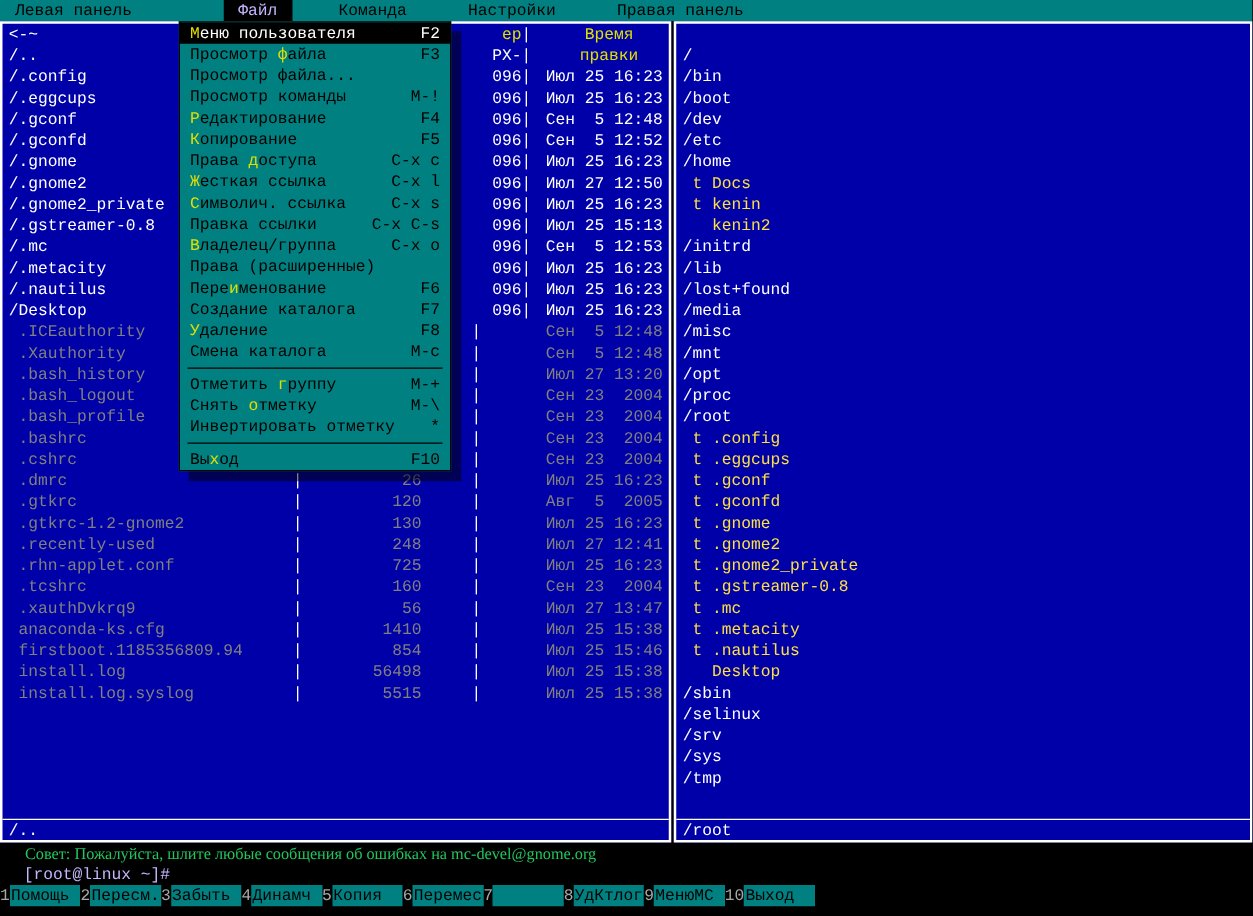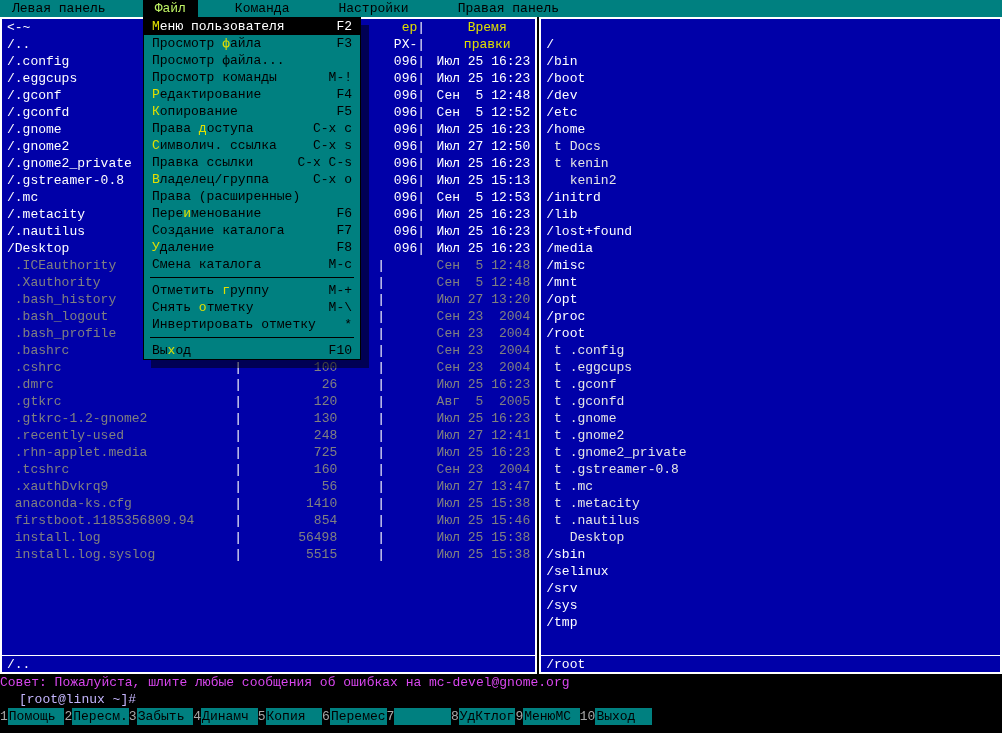--- a/index.html
+++ b/index.html
@@ -15,21 +15,21 @@
   }
   .menubar {
     background: #008080;
     color: #000;
     height: 17px;
     display: flex;
     align-items: center;
     gap: 25px;
   }
   .menubar span { padding: 0 12px; }
-  .menubar .active { background: #000; color: #bef264; }
+  .menubar .active { background: #000; color: #c4b5fd; margin-left: 36px; }
   .panels {
     display: flex;
     height: 657px;
     background: #000;
     position: relative;
   }
   .panel {
     flex: 1;
     background: #0000a8;
     border: 2px solid #fff;
@@ -65,21 +65,21 @@
   .row .c3 { width: 110px; text-align: right; }
   .row .sep { width: 3px; text-align: center; color: #fff; }
   .pfoot {
     height: 17px;
     border-top: 1px solid #fff;
     color: #fff;
     padding: 0 5px;
     white-space: pre;
   }
   .rrow { height: 17px; padding: 0 5px; color: #fff; white-space: pre; }
-  .rrow.h { color: #e5e5e5; }
+  .rrow.h { color: #fde047; }
   .dropdown {
     position: absolute;
     left: 143px;
     top: 0;
     width: 218px;
     background: #008080;
     color: #000;
     border: 1px solid #000;
     box-shadow: 8px 8px 0 rgba(0,0,0,0.5);
     z-index: 10;
@@ -95,21 +95,21 @@
   .ditem .dl { flex: 1; }
   .ditem .ds { }
   .ditem.sel { background: #000; color: #fff; }
   .ditem .hk { color: #e0e000; }
   .ditem.sel .hk { color: #e0e000; }
   .dsep {
     height: 1px;
     border-top: 1px solid #000;
     margin: 4px 6px;
   }
-  .hint { color: #d946ef; height: 17px; padding: 0 0; white-space: pre; }
+  .hint { color: #22c55e; height: 17px; padding: 0 20px; white-space: pre; font-family: Liberation Serif, serif; }
   .prompt { color: #c4b5fd; height: 17px; padding: 0 19px; white-space: pre; }
   .fnbar { height: 17px; display: flex; white-space: pre; font-size: 13px; }
   .fnbar .n { color: #a8a8a8; }
   .fnbar .l { background: #008080; color: #000; padding: 0 1px; }
 </style>
 </head>
 <body>
 
 <div class="menubar" id="menubar">
     <span>Левая панель</span>
@@ -147,21 +147,21 @@
         <div class="row hfile"><span class="c1"> .Xauthority</span><span class="sep">|</span><span class="c2">122</span><span class="sep">|</span><span class="c3">Сен  5 12:48</span></div>
         <div class="row hfile"><span class="c1"> .bash_history</span><span class="sep">|</span><span class="c2">082</span><span class="sep">|</span><span class="c3">Июл 27 13:20</span></div>
         <div class="row hfile"><span class="c1"> .bash_logout</span><span class="sep">|</span><span class="c2">24</span><span class="sep">|</span><span class="c3">Сен 23  2004</span></div>
         <div class="row hfile"><span class="c1"> .bash_profile</span><span class="sep">|</span><span class="c2">191</span><span class="sep">|</span><span class="c3">Сен 23  2004</span></div>
         <div class="row hfile"><span class="c1"> .bashrc</span><span class="sep">|</span><span class="c2">176</span><span class="sep">|</span><span class="c3">Сен 23  2004</span></div>
         <div class="row hfile"><span class="c1"> .cshrc</span><span class="sep">|</span><span class="c2">100</span><span class="sep">|</span><span class="c3">Сен 23  2004</span></div>
         <div class="row hfile"><span class="c1"> .dmrc</span><span class="sep">|</span><span class="c2">26</span><span class="sep">|</span><span class="c3">Июл 25 16:23</span></div>
         <div class="row hfile"><span class="c1"> .gtkrc</span><span class="sep">|</span><span class="c2">120</span><span class="sep">|</span><span class="c3">Авг  5  2005</span></div>
         <div class="row hfile"><span class="c1"> .gtkrc-1.2-gnome2</span><span class="sep">|</span><span class="c2">130</span><span class="sep">|</span><span class="c3">Июл 25 16:23</span></div>
         <div class="row hfile"><span class="c1"> .recently-used</span><span class="sep">|</span><span class="c2">248</span><span class="sep">|</span><span class="c3">Июл 27 12:41</span></div>
-        <div class="row hfile"><span class="c1"> .rhn-applet.media</span><span class="sep">|</span><span class="c2">725</span><span class="sep">|</span><span class="c3">Июл 25 16:23</span></div>
+        <div class="row hfile"><span class="c1"> .rhn-applet.conf</span><span class="sep">|</span><span class="c2">725</span><span class="sep">|</span><span class="c3">Июл 25 16:23</span></div>
         <div class="row hfile"><span class="c1"> .tcshrc</span><span class="sep">|</span><span class="c2">160</span><span class="sep">|</span><span class="c3">Сен 23  2004</span></div>
         <div class="row hfile"><span class="c1"> .xauthDvkrq9</span><span class="sep">|</span><span class="c2">56</span><span class="sep">|</span><span class="c3">Июл 27 13:47</span></div>
         <div class="row hfile"><span class="c1"> anaconda-ks.cfg</span><span class="sep">|</span><span class="c2">1410</span><span class="sep">|</span><span class="c3">Июл 25 15:38</span></div>
         <div class="row hfile"><span class="c1"> firstboot.1185356809.94</span><span class="sep">|</span><span class="c2">854</span><span class="sep">|</span><span class="c3">Июл 25 15:46</span></div>
         <div class="row hfile"><span class="c1"> install.log</span><span class="sep">|</span><span class="c2">56498</span><span class="sep">|</span><span class="c3">Июл 25 15:38</span></div>
         <div class="row hfile"><span class="c1"> install.log.syslog</span><span class="sep">|</span><span class="c2">5515</span><span class="sep">|</span><span class="c3">Июл 25 15:38</span></div>
       </div>
     <div class="pfoot">/..</div>
   </div>
   <div class="panel">
@@ -210,20 +210,21 @@
   </div>
 
   <div class="dropdown" id="dropdown">
       <div class="ditem sel"><span class="dl"><span class="hk">М</span>еню пользователя</span><span class="ds">F2</span></div>
       <div class="ditem"><span class="dl">Просмотр <span class="hk">ф</span>айла</span><span class="ds">F3</span></div>
       <div class="ditem"><span class="dl">Просмотр файла...</span><span class="ds"></span></div>
       <div class="ditem"><span class="dl">Просмотр команды</span><span class="ds">M-!</span></div>
       <div class="ditem"><span class="dl"><span class="hk">Р</span>едактирование</span><span class="ds">F4</span></div>
       <div class="ditem"><span class="dl"><span class="hk">К</span>опирование</span><span class="ds">F5</span></div>
       <div class="ditem"><span class="dl">Права <span class="hk">д</span>оступа</span><span class="ds">C-x c</span></div>
+      <div class="ditem"><span class="dl"><span class="hk">Ж</span>есткая ссылка</span><span class="ds">C-x l</span></div>
       <div class="ditem"><span class="dl"><span class="hk">С</span>имволич. ссылка</span><span class="ds">C-x s</span></div>
       <div class="ditem"><span class="dl">Правка ссылки</span><span class="ds">C-x C-s</span></div>
       <div class="ditem"><span class="dl"><span class="hk">В</span>ладелец/группа</span><span class="ds">C-x o</span></div>
       <div class="ditem"><span class="dl">Права (расширенные)</span><span class="ds"></span></div>
       <div class="ditem"><span class="dl">Пере<span class="hk">и</span>менование</span><span class="ds">F6</span></div>
       <div class="ditem"><span class="dl">Создание каталога</span><span class="ds">F7</span></div>
       <div class="ditem"><span class="dl"><span class="hk">У</span>даление</span><span class="ds">F8</span></div>
       <div class="ditem"><span class="dl">Смена каталога</span><span class="ds">M-c</span></div>
       <div class="dsep"></div>
       <div class="ditem"><span class="dl">Отметить <span class="hk">г</span>руппу</span><span class="ds">M-+</span></div>

